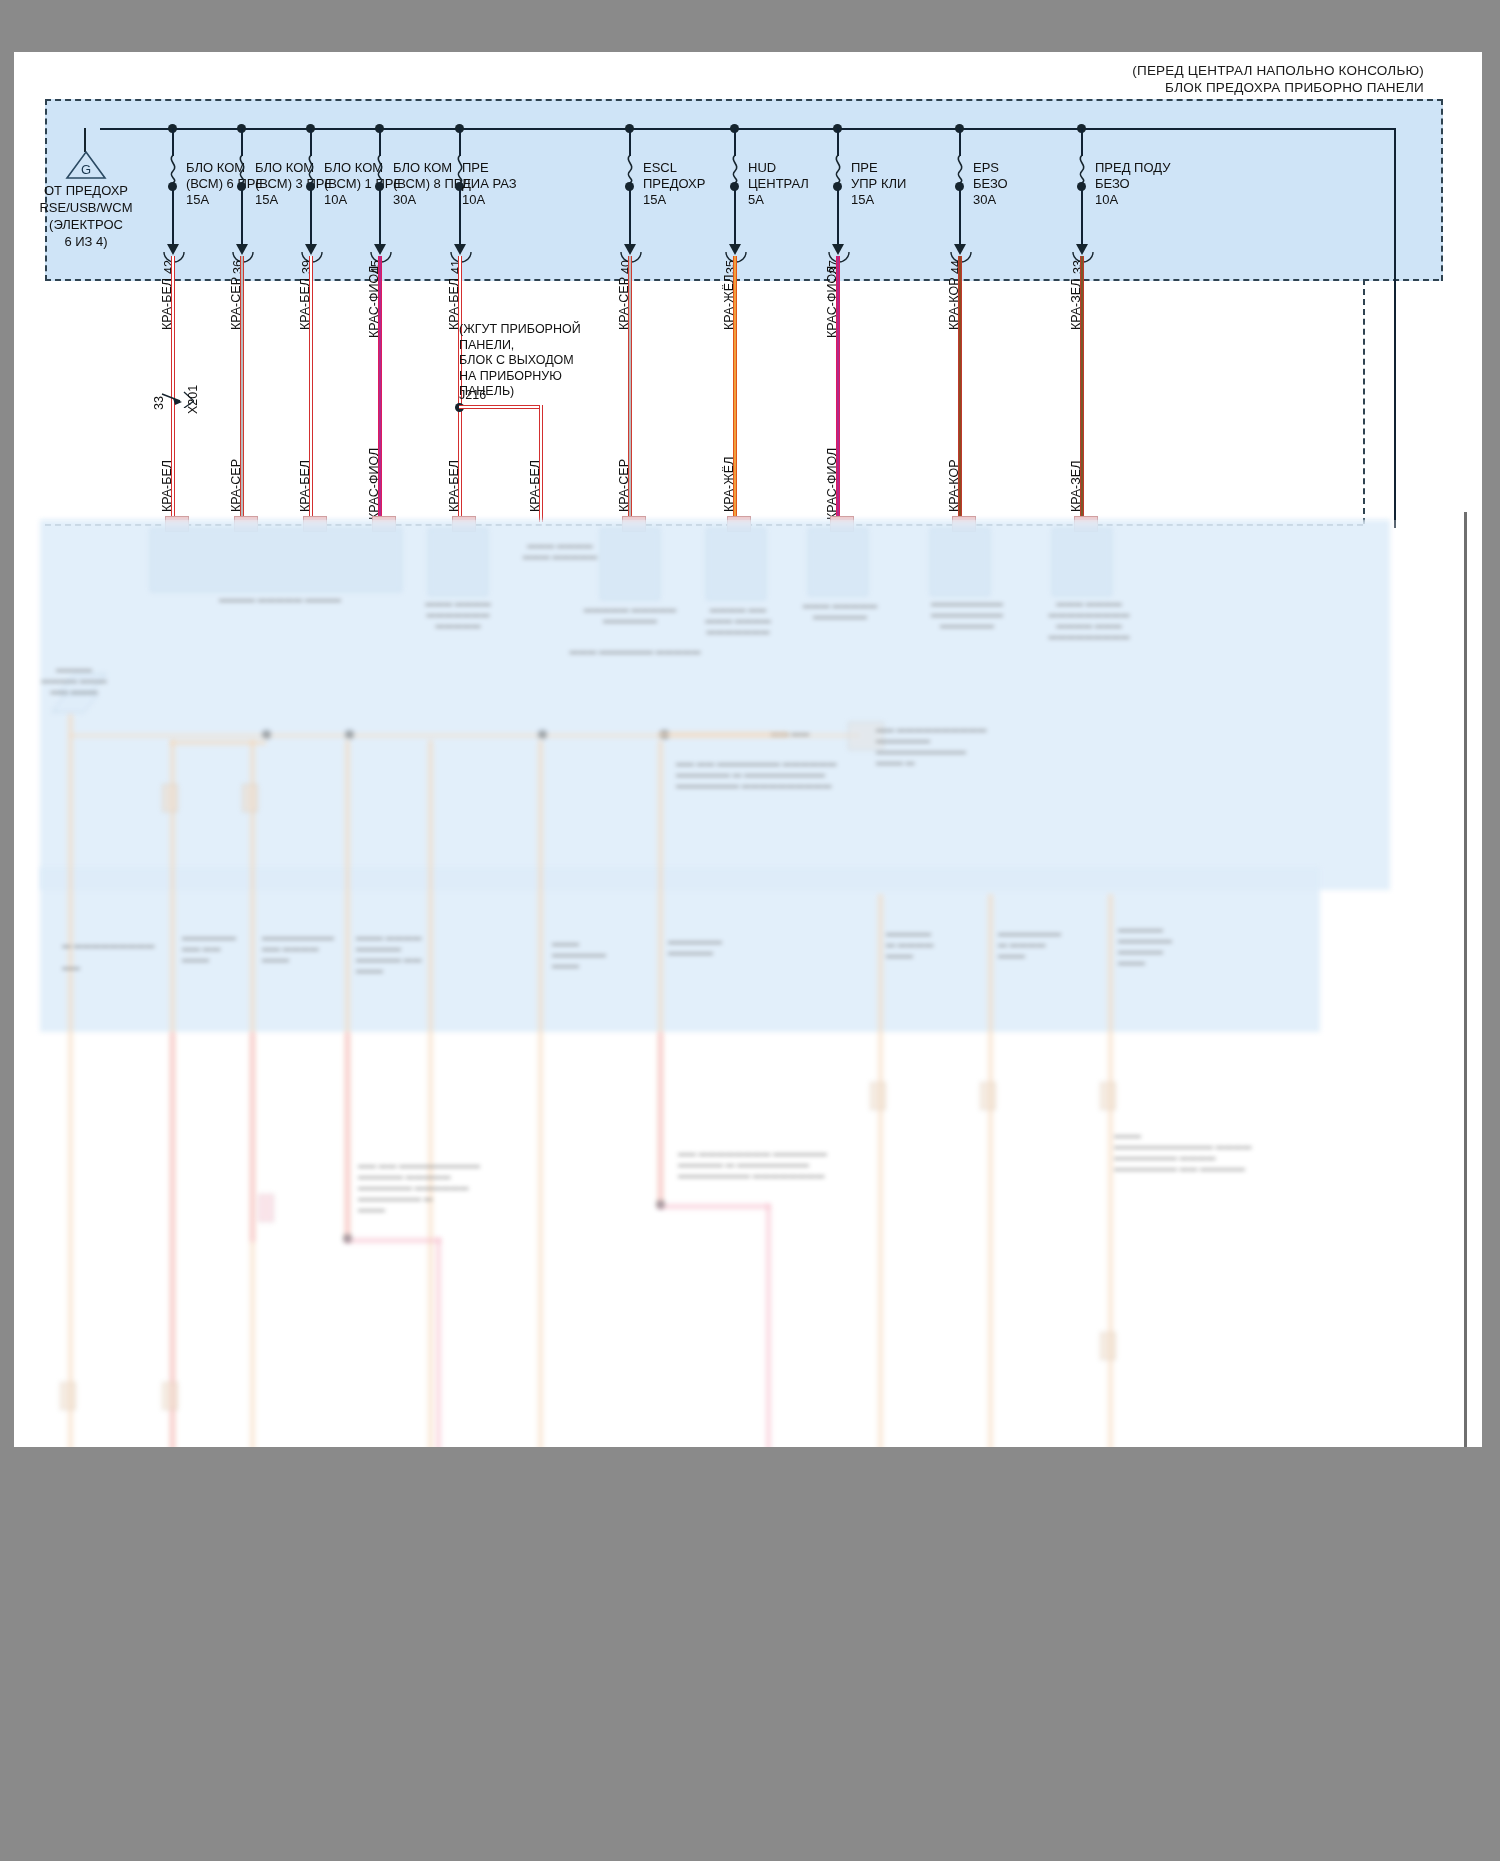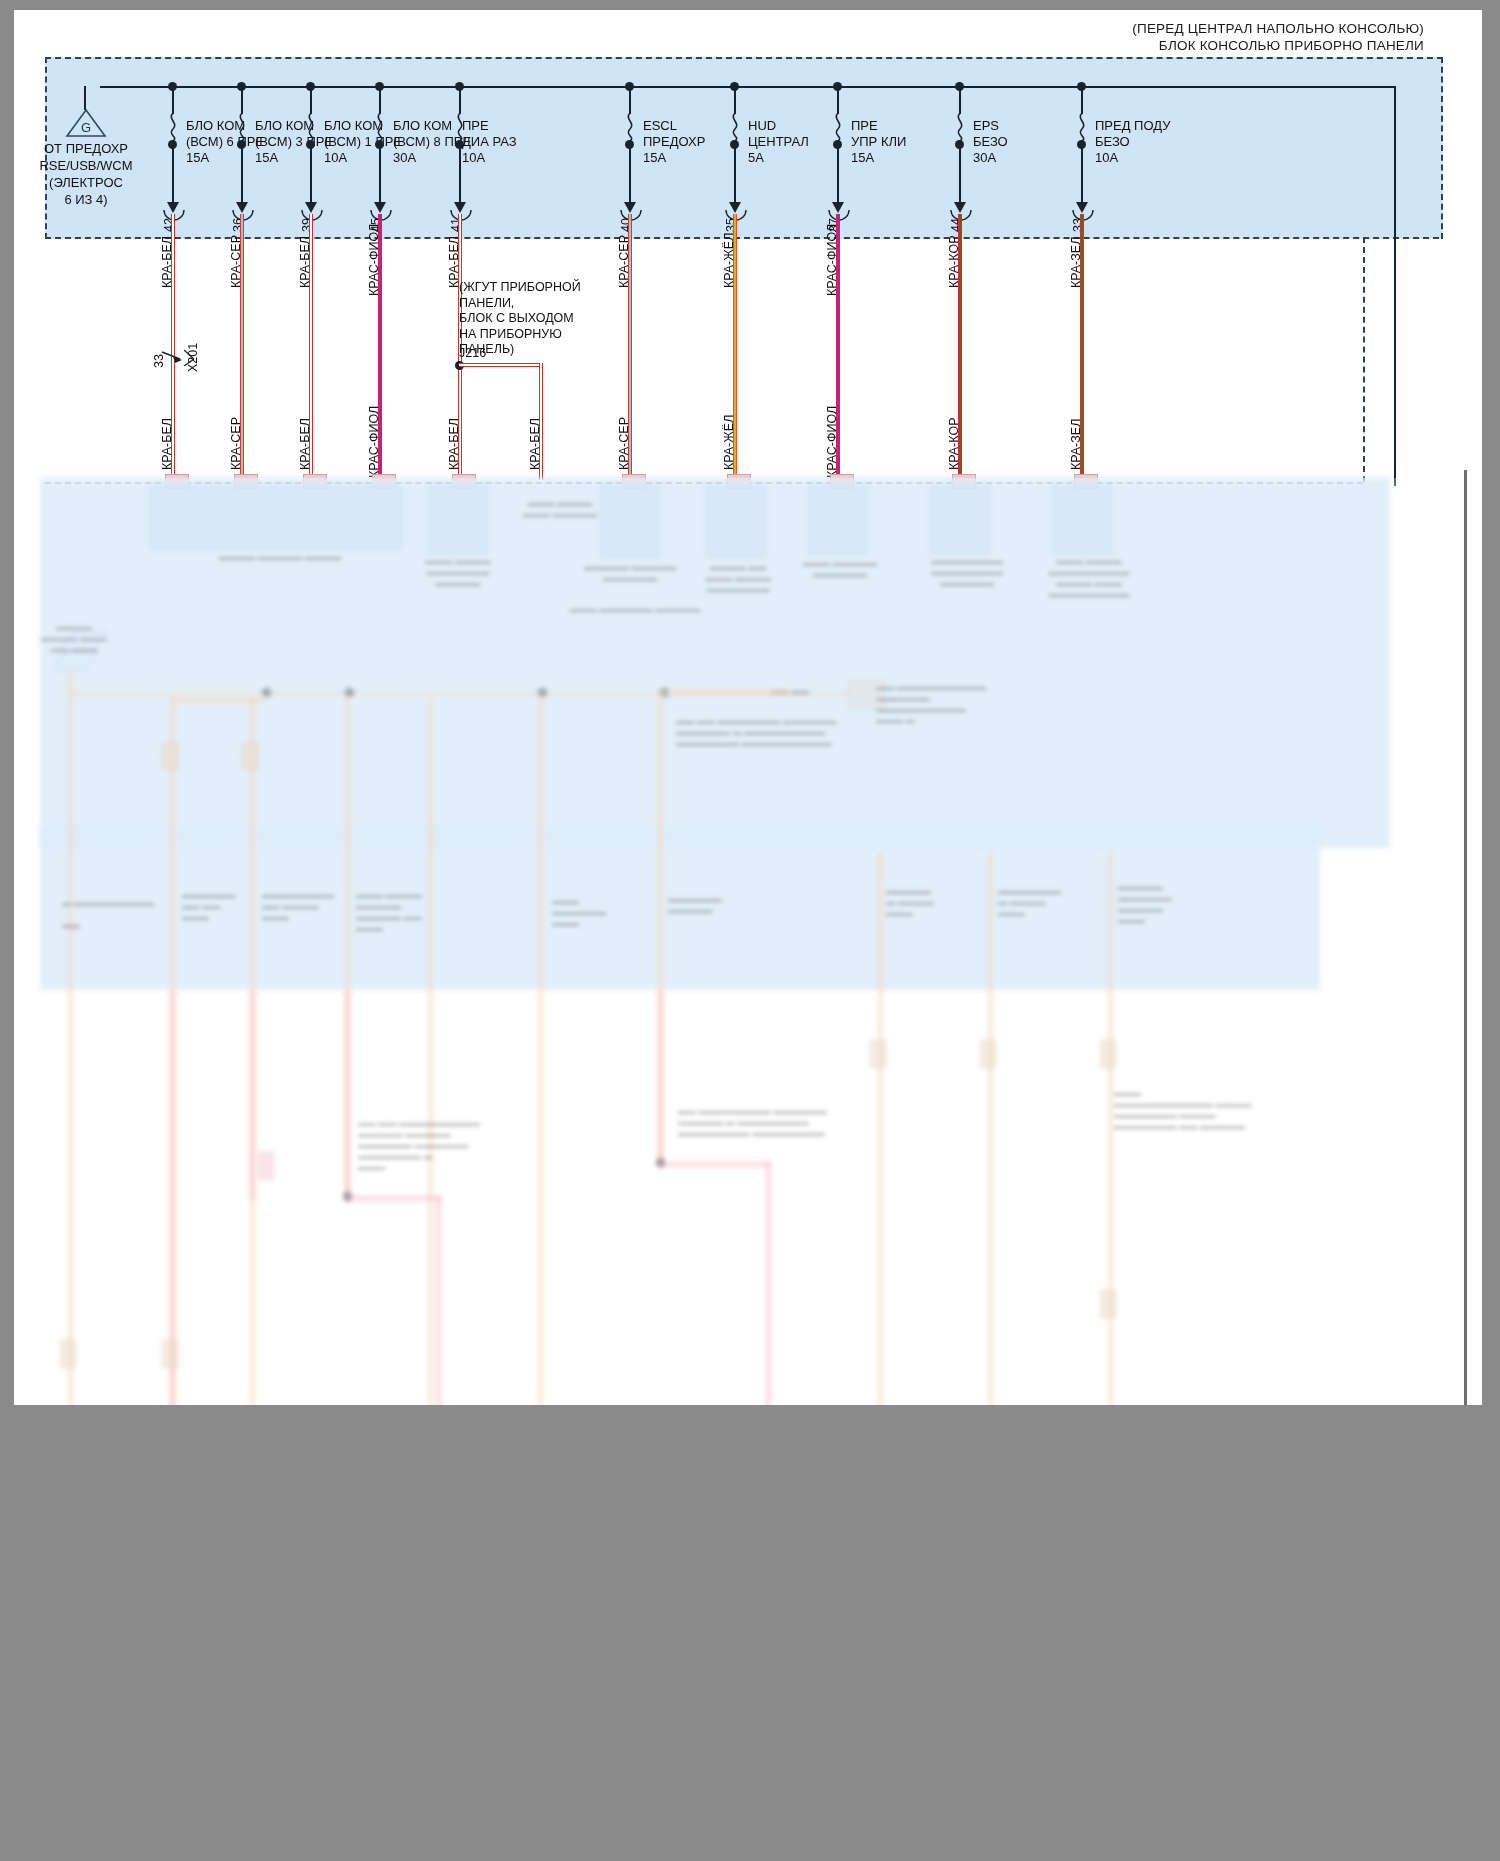--- a/index.html
+++ b/index.html
@@ -1,17 +1,17 @@
 <!DOCTYPE html>
 <html><head>
 <meta charset="utf-8">
 <style>
   html,body{margin:0;padding:0;background:#8a8a8a;}
   body{font-family:"Liberation Sans",sans-serif;}
-  #page{position:relative;width:1500px;height:1405px;background:#8a8a8a;overflow:hidden;}
+  #page{position:relative;width:1500px;height:1405px;background:#8a8a8a;overflow:hidden;margin-top:42px;}
   #sheet{position:absolute;left:14px;top:10px;width:1468px;height:1840px;background:#ffffff;}
   #fuseblock{left:45px;top:57px;width:1394px;height:180px;background:#cfe4f7;
              border:2px dashed #2e4250;border-bottom:none;position:absolute;}
   #fuseblock-dashbot{position:absolute;left:45px;top:237px;width:1394px;height:0;
              border-top:2px dashed #2e4250;}
 
   .hdr{position:absolute;text-align:right;font-size:13.5px;color:#1a1a1a;letter-spacing:.2px;line-height:17px;}
 
   
   .busbar{position:absolute;background:#123;}
@@ -56,21 +56,21 @@
 </style>
 </head>
 <body>
 
 <div id="page">
 
   <div id="sheet"></div>
 
   <div class="hdr" style="left:900px;top:20px;width:524px;">
     <div>(ПЕРЕД ЦЕНТРАЛ НАПОЛЬНО КОНСОЛЬЮ)</div>
-    <div>БЛОК КОНСОЛЬЮ ПРИБОРНО ПАНЕЛИ</div>
+    <div>БЛОК ПРЕДОХРА ПРИБОРНО ПАНЕЛИ</div>
   </div>
 
   <div id="fuseblock"></div>
   <div id="fuseblock-dashbot"></div>
 
   <div class="busbar" style="left:100px;top:86px;width:1296px;height:2px;"></div>
 
   <div class="busbar" style="left:1394px;top:86px;width:2px;height:400px;"></div>
 
   <div style="position:absolute;left:84px;top:86px;width:2px;height:24px;background:#16242e;"></div>

